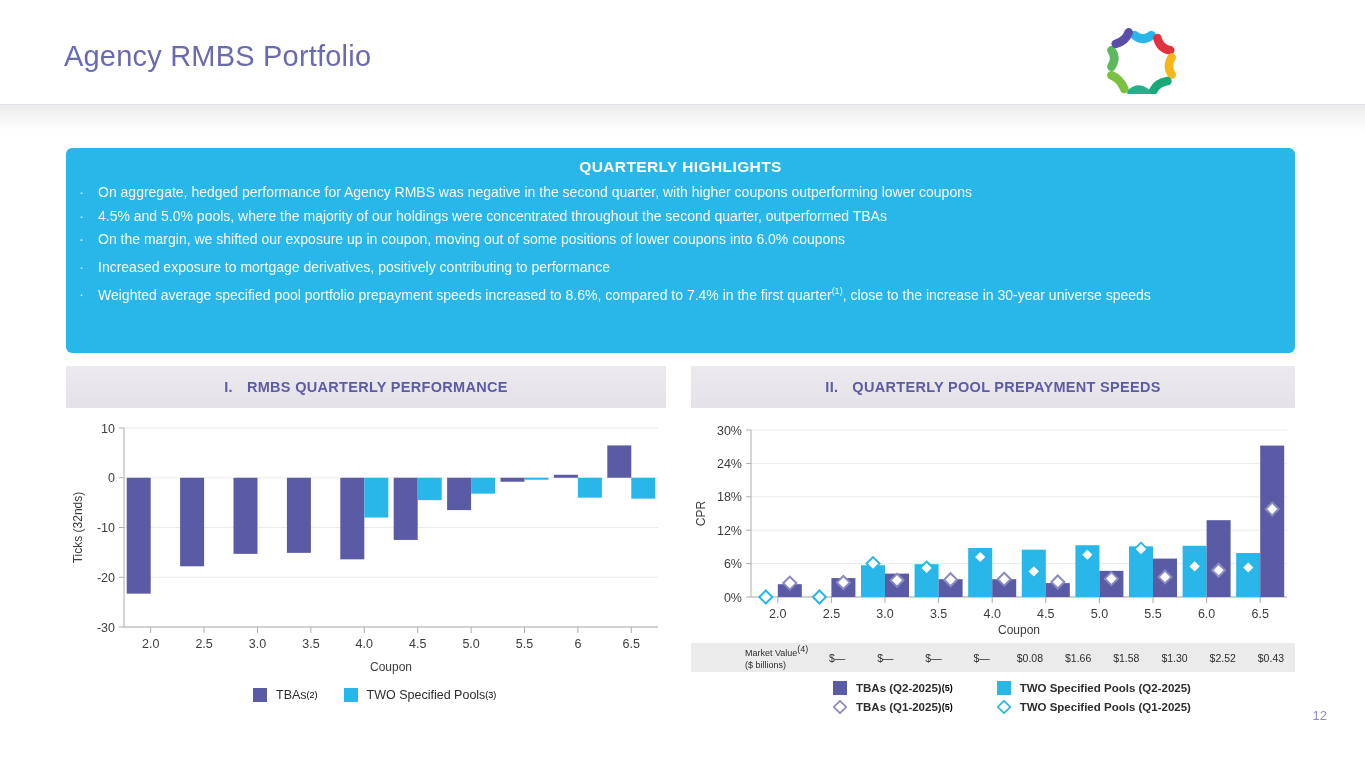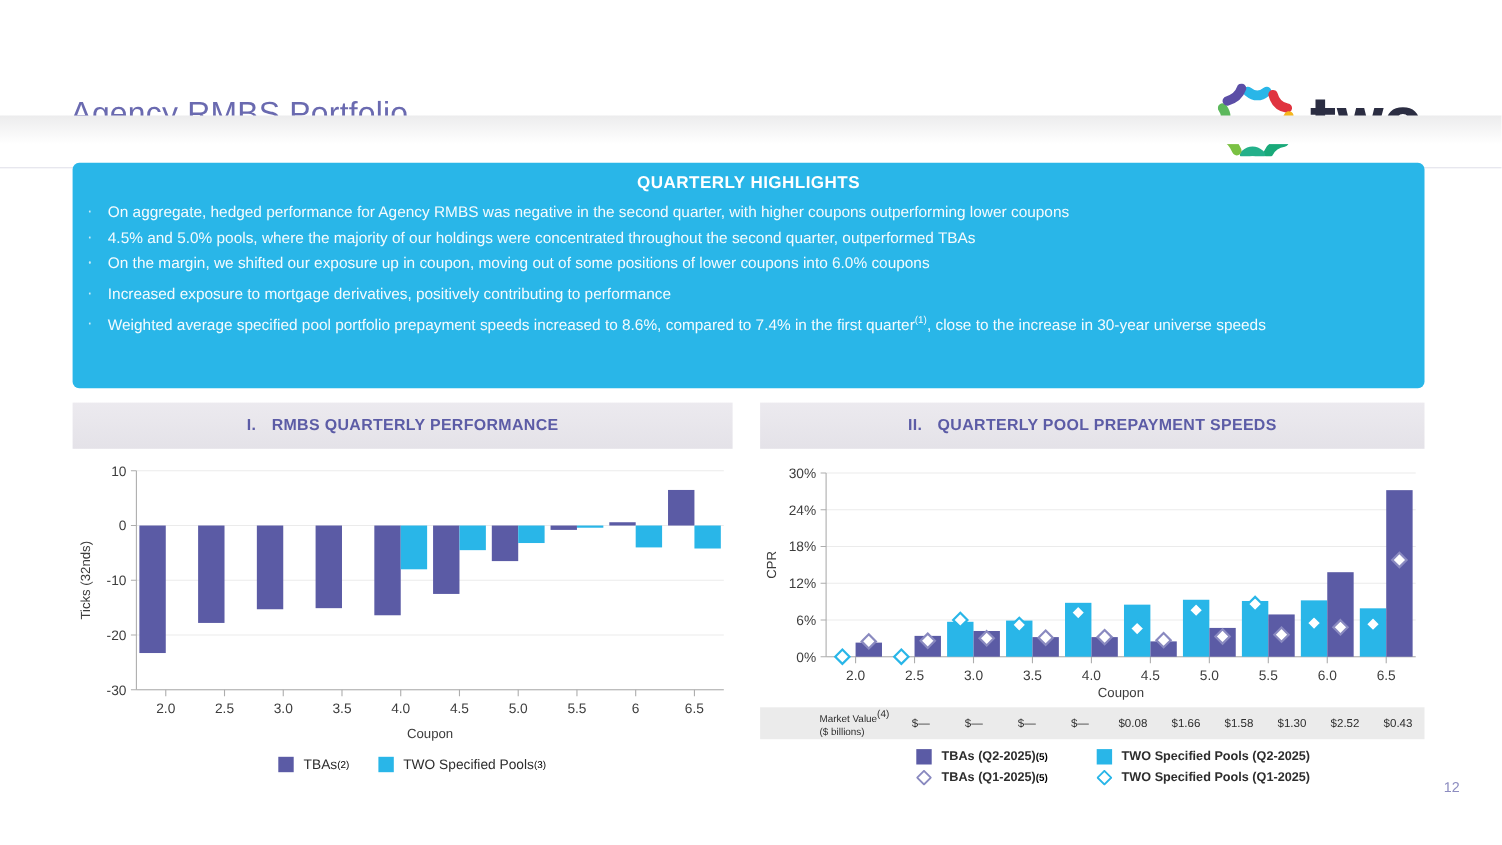--- a/index.html
+++ b/index.html
@@ -5,21 +5,21 @@
   * { box-sizing: border-box; margin:0; padding:0; }
   html,body { width:1365px; height:768px; }
   body {
     font-family: "Liberation Sans", sans-serif;
     background:#ffffff;
     position:relative;
     overflow:hidden;
   }
 
   
-  #header { position:absolute; left:0; top:0; width:1365px; height:105px; background:#ffffff;margin-top:48px; }
+  #header { position:absolute; left:0; top:0; width:1365px; height:105px; background:#ffffff; }
   #page-title {
     position:absolute; left:64px; top:40px;
     font-size:29px; color:#6a6ab0; font-weight:400; letter-spacing:.2px;
   }
   #header-rule {
     position:absolute; left:0; top:104px; width:1365px; height:1px;
     background:#e2e2ea;
   }
   #header-fade {
     position:absolute; left:0; top:105px; width:1365px; height:26px;
@@ -120,21 +120,20 @@
         <path d="M38 10 Q50 20 62 10" stroke="#29b6e8"></path>
         <path d="M70 14 Q74 29 88 31" stroke="#e0333f"></path>
         <path d="M90 41 Q82 53 90 65" stroke="#f5b61c"></path>
         <path d="M84 74 Q70 76 64 88" stroke="#19a979"></path>
         <path d="M54 90 Q44 82 34 90" stroke="#23b08a"></path>
         <path d="M24 85 Q18 71 6 66" stroke="#7ac143"></path>
         <path d="M6 54 Q14 42 6 31" stroke="#5cb85c"></path>
         <path d="M12 22 Q26 18 30 6" stroke="#5b4ea6"></path>
       </g>
     </svg>
-    <div id="logo-word">two</div>
   </div>
 </div>
 <div id="header-fade"></div>
 
 <div id="highlights">
   <div id="highlights-title">QUARTERLY HIGHLIGHTS</div>
   <div class="hl-list" id="hl-list">
       <div class="hl-item" style="margin-top: 0px;"><span class="hl-bullet">·</span><span>On aggregate, hedged performance for Agency RMBS was negative in the second quarter, with higher coupons outperforming lower coupons</span></div>
       <div class="hl-item" style="margin-top: 6px;"><span class="hl-bullet">·</span><span>4.5% and 5.0% pools, where the majority of our holdings were concentrated throughout the second quarter, outperformed TBAs</span></div>
       <div class="hl-item" style="margin-top: 6px;"><span class="hl-bullet">·</span></div>

